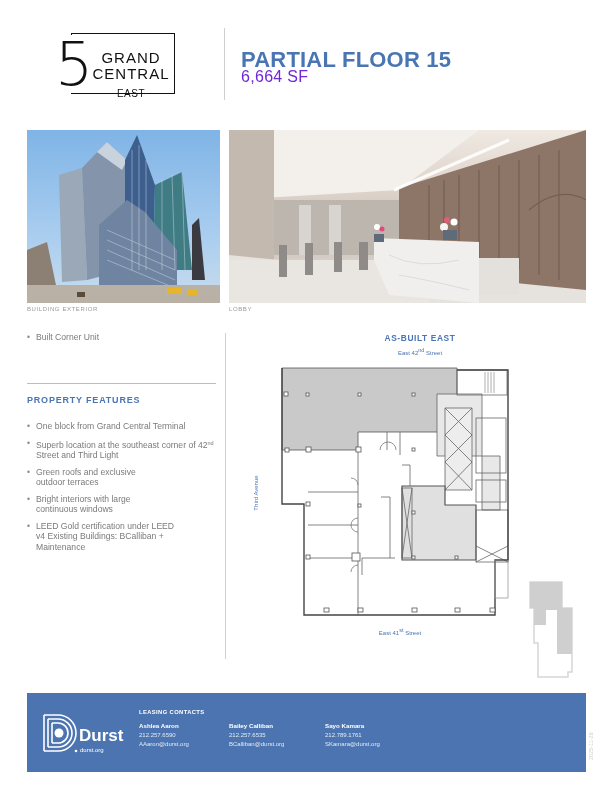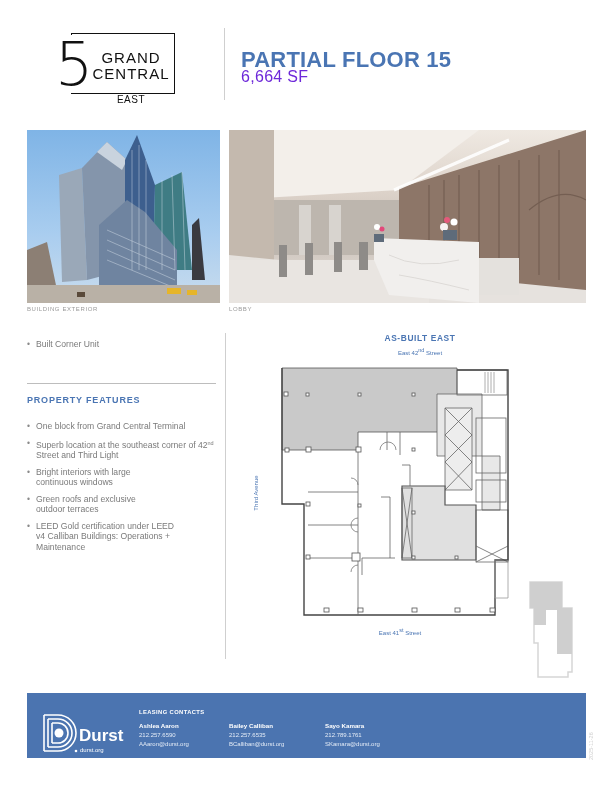--- a/index.html
+++ b/index.html
@@ -5,21 +5,21 @@
 *{box-sizing:border-box;margin:0;padding:0}
 html,body{width:612px;height:792px;background:#fff;overflow:hidden}
 body{position:relative;font-family:"Liberation Sans",sans-serif;color:#6b6b6b}
 .abs{position:absolute}
 
 .logo{left:55px;top:33px;width:120px;height:61px}
 .logo-box{position:absolute;left:16px;top:0;width:104px;height:61px;border:1.5px solid #111}
 .logo-five{position:absolute;left:0;top:2px;font-size:60px;line-height:58px;color:#111;font-family:"DejaVu Sans",sans-serif;font-weight:300;background:#fff;padding-right:2px}
 .logo-words{position:absolute;left:34px;top:17px;width:84px;text-align:center;color:#111}
 .logo-words .l1{font-size:15px;letter-spacing:1px;line-height:16px}
-.logo-words .l3{font-size:10px;letter-spacing:.5px;line-height:12px;margin-top:12px}
+.logo-words .l3{font-size:10px;letter-spacing:.5px;line-height:12px;margin-top:6px}
 .hdr-divider{left:224px;top:28px;width:1px;height:72px;background:#cfcfcf}
 .hdr-title{left:241px;top:47px;font-size:22px;font-weight:bold;color:#4a75b3;letter-spacing:.2px}
 .hdr-sub{left:241px;top:68px;font-size:16px;color:#6d28d9;letter-spacing:.3px}
 
 .photo-ext{left:27px;top:130px;width:193px;height:173px;overflow:hidden;background:linear-gradient(180deg,#7fb4e6 0%,#a9cdef 60%,#c9dced 100%)}
 .photo-lobby{left:229px;top:130px;width:357px;height:173px;overflow:hidden;background:linear-gradient(180deg,#efe9e2 0%,#ddd3ca 35%,#c9bfb6 60%,#e9e6e2 100%)}
 .caption{font-size:6px;letter-spacing:.6px;color:#9a9a9a}
 .cap-ext{left:27px;top:306px}
 .cap-lobby{left:229px;top:306px}
 
@@ -31,21 +31,21 @@
 .left-divider{left:27px;top:383px;width:189px;height:1px;background:#bdbdbd}
 .col-divider{left:225px;top:333px;width:1px;height:326px;background:#cfcfcf}
 
 .plan-title{left:250px;top:333px;width:340px;text-align:center;font-size:8.4px;font-weight:bold;color:#4a75b3;letter-spacing:.6px}
 .plan-street-top{left:250px;top:347px;width:340px;text-align:center;font-size:6px;color:#4a75b3}
 .plan-street-bottom{left:300px;top:627px;width:200px;text-align:center;font-size:6px;color:#4a75b3}
 .plan-avenue{left:216px;top:490px;width:80px;text-align:center;font-size:6px;color:#4a75b3;transform:rotate(-90deg)}
 .plan-svg{left:250px;top:360px;width:270px;height:262px}
 .keyplan{left:518px;top:580px;width:70px;height:100px}
 
-.footer{left:27px;top:693px;width:559px;height:65px;background:#4b74b0}
+.footer{left:27px;top:693px;width:559px;height:79px;background:#4b74b0}
 .durst-logo{left:15px;top:18px;width:90px;height:44px}
 .contacts-title{left:112px;top:16px;font-size:5.8px;font-weight:bold;color:#fff;letter-spacing:.4px}
 .contact{top:28px;color:#fff;font-size:6px;line-height:9.5px}
 .contact .nm{font-weight:bold;font-size:6.2px}
 .contact .ln{color:#e3ebf6}
 .datestamp{left:588px;top:722px;font-size:5.5px;color:#d0d0d0;transform:rotate(-90deg);transform-origin:left top;white-space:nowrap;top:760px}
 </style>
 </head>
 <body>
 
@@ -130,33 +130,33 @@
       <rect x="214" y="100" width="14" height="10" fill="#5e6b7a"></rect>
     <circle cx="148" cy="97" r="3" fill="#fff"></circle>
       <circle cx="153" cy="99" r="2.5" fill="#e3487a"></circle>
     <rect x="145" y="104" width="10" height="8" fill="#5e6b7a"></rect>
   </svg>
 </div>
 <div class="abs caption cap-ext">BUILDING EXTERIOR</div>
 <div class="abs caption cap-lobby">LOBBY</div>
 
 <div class="abs" style="left:27px;top:332px;width:195px">
-  <ul class="bullets" style="margin-top:7px">
+  <ul class="bullets" style="margin-top:0">
     <li>Built Corner Unit</li>
   </ul>
 </div>
 <div class="abs left-divider"></div>
 <div class="abs" style="left:27px;top:395px;width:195px">
   <div class="sec-title">PROPERTY FEATURES</div>
   <ul class="bullets" style="margin-top:16px">
     <li>One block from Grand Central Terminal</li>
     <li><span>Superb location at the southeast corner of 42</span><span class="sup">nd</span><span> Street and Third Light</span></li>
+    <li style="padding-right:65px">Green roofs and exclusive outdoor terraces</li>
     <li style="padding-right:60px">Bright interiors with large continuous windows</li>
-    <li style="padding-right:65px">Green roofs and exclusive outdoor terraces</li>
-    <li style="padding-right:45px">LEED Gold certification under LEED v4  Calliban Buildings: Operations + Maintenance</li>
+    <li style="padding-right:45px">LEED Gold certification under LEED v4  Existing Buildings: BCalliban + Maintenance</li>
   </ul>
 </div>
 <div class="abs col-divider"></div>
 
 <div class="abs plan-title">AS-BUILT EAST</div>
 <div class="abs plan-street-top"><span>East 42</span><span class="sup">nd</span><span> Street</span></div>
 <div class="abs plan-avenue">Third Avenue</div>
 <svg class="abs plan-svg" viewBox="0 0 270 262">
   <g fill="none" stroke="#666" stroke-width=".8">
 

